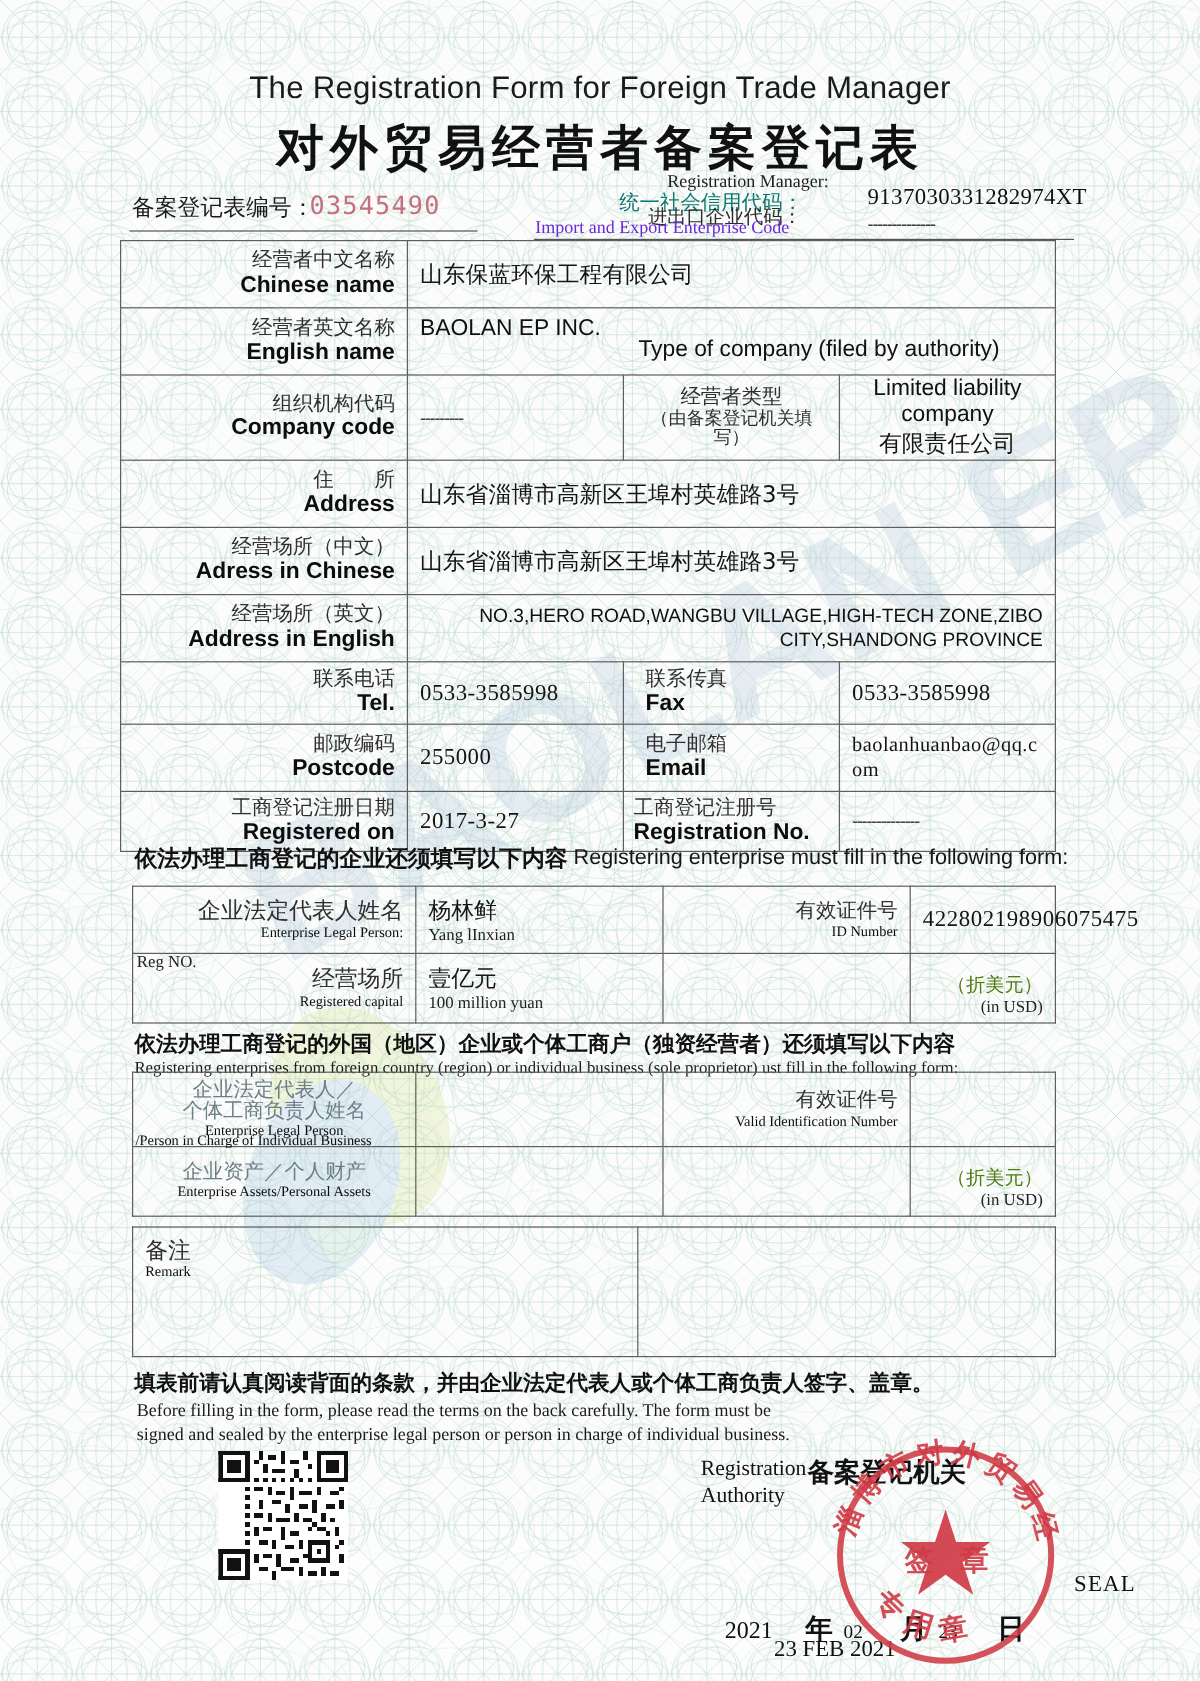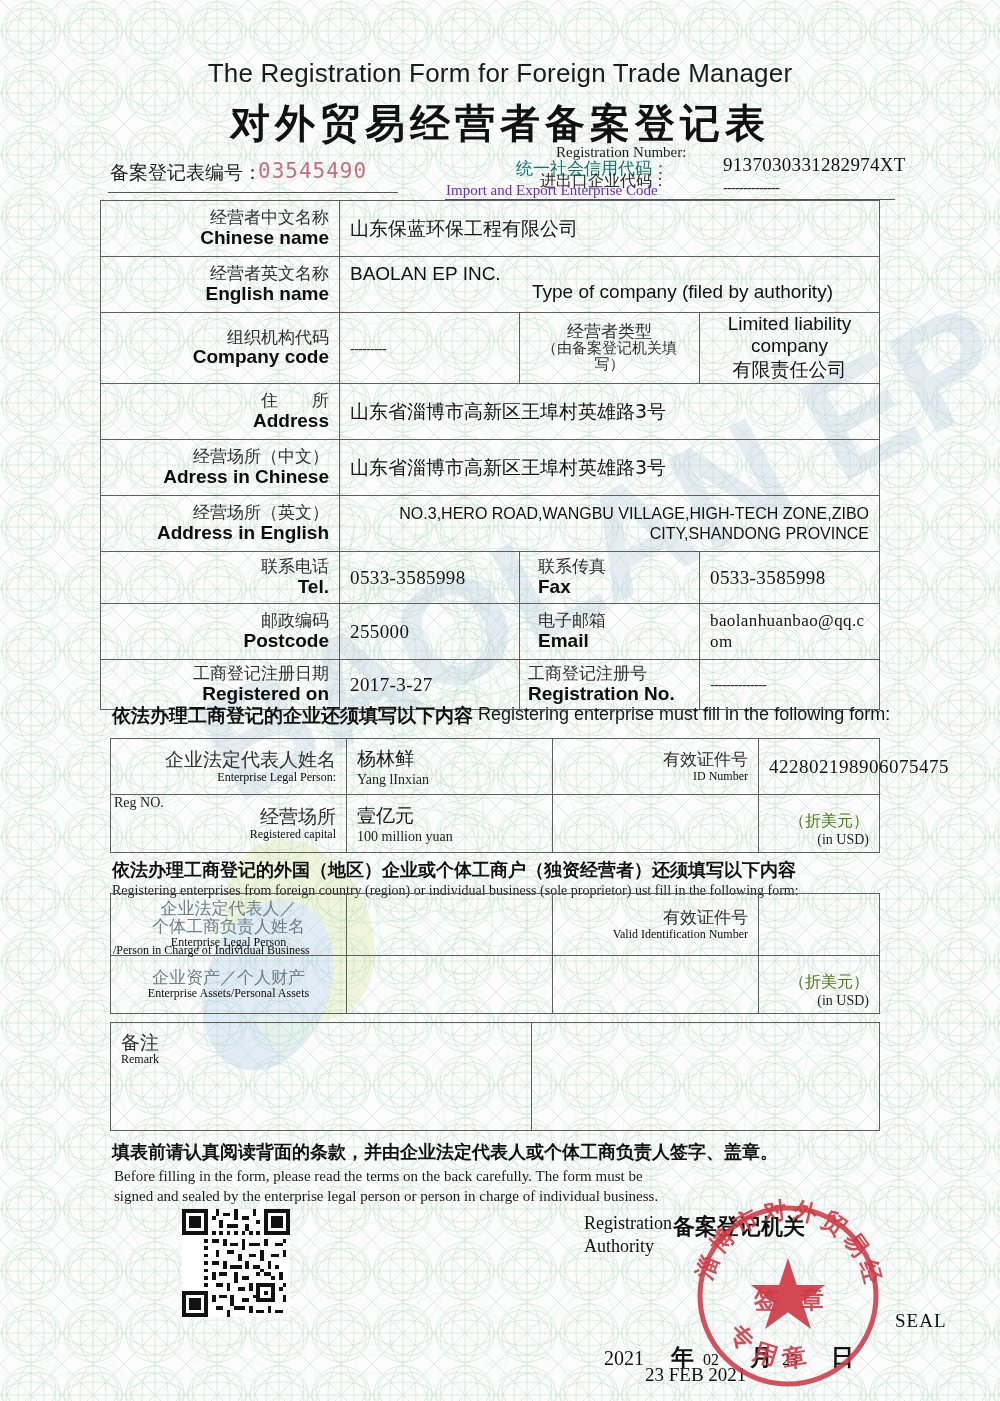--- a/index.html
+++ b/index.html
@@ -241,21 +241,21 @@
 
 <div class="page">
 
   <div class="title-en">The Registration Form for Foreign Trade Manager</div>
   <div class="title-cn">对外贸易经营者备案登记表</div>
 
   <div class="regnum-label">备案登记表编号：</div>
   <div class="regnum-value">03545490</div>
   <div class="regnum-rule"></div>
 
-  <div class="hdr-regnumber">Registration Number:</div>
+  <div class="hdr-regnumber">Registration Manager:</div>
   <div class="hdr-credit">统一社会信用代码：</div>
   <div class="hdr-ieccn">进出口企业代码：</div>
   <div class="hdr-iecen">Import and Export Enterprise Code</div>
   <div class="hdr-creditval">9137030331282974XT</div>
   <div class="hdr-dashes">--------------</div>
   <div class="hdr-rule"></div>
 
   <table class="tbl" id="main-table">
 
     <tbody>

